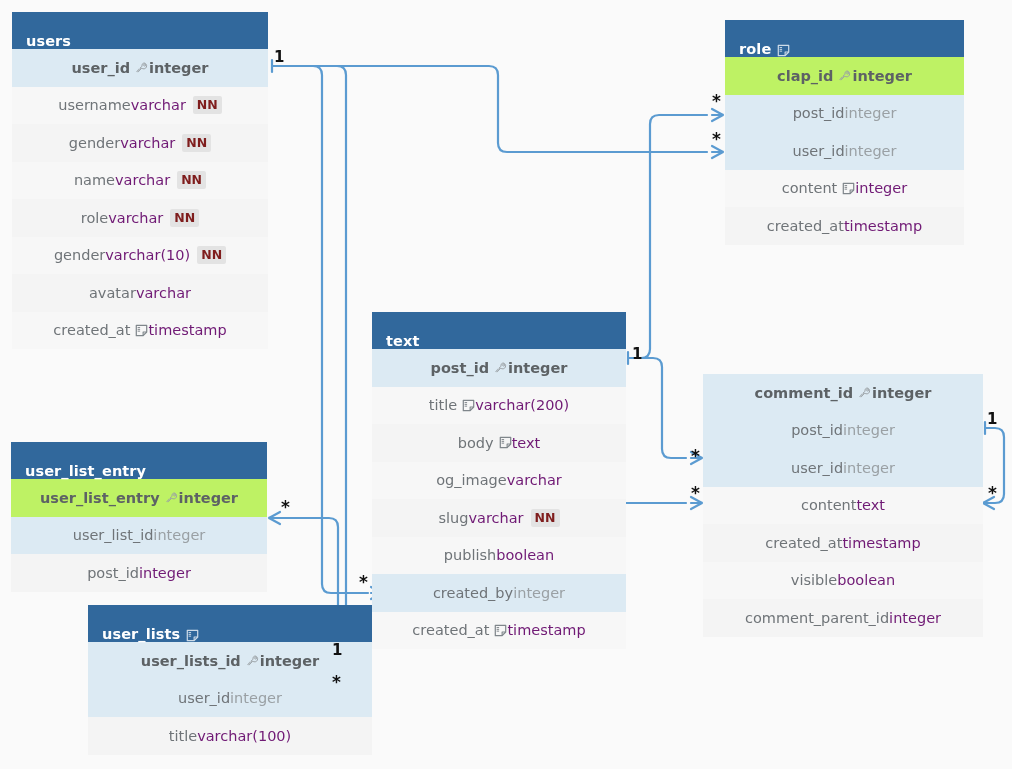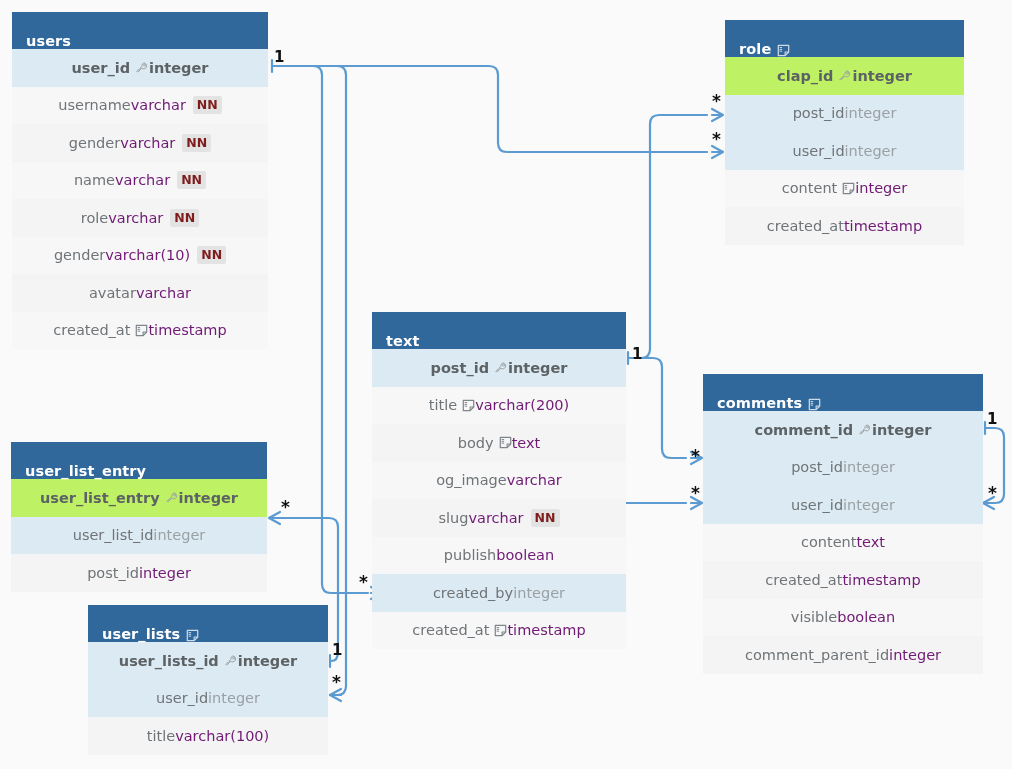--- a/index.html
+++ b/index.html
@@ -376,30 +376,20 @@
                 <path d="M3.7 4.4h2.1M3.7 6.6h2.1M3.7 8.8h2.1" stroke="#7f868b" stroke-width="1.2" stroke-linecap="round"></path>
               </svg>
             </span>
           </span>
           <span class="cright">
             <span class="ctype">timestamp</span>
           </span>
         </div>
       </div>
       <div class="table" style="left: 703px; top: 374px; width: 280px;">
-        <div class="thead">
-          <span>comments</span>
-          <span class="icon">
-            <svg width="13" height="13" viewBox="0 0 16 16">
-              <path d="M1.6 1.6h12.8v8.2L10 14.4H1.6z" fill="none" stroke="#cddbe8" stroke-width="1.5" stroke-linejoin="round"></path>
-              <path d="M14.4 9.8H10v4.6" fill="none" stroke="#cddbe8" stroke-width="1.4" stroke-linejoin="round"></path>
-              <path d="M3.7 4.4h2.1M3.7 6.6h2.1M3.7 8.8h2.1" stroke="#cddbe8" stroke-width="1.2" stroke-linecap="round"></path>
-            </svg>
-          </span>
-        </div>
         <div class="row pkhl">
           <span class="cname">
             <span>comment_id</span>
             <span class="icon">
               <svg width="14" height="14" viewBox="0 0 16 16">
                 <path d="M10.2 2.2a3.4 3.4 0 1 1-2.6 5.9L3 12.7l-.9-.9 1-1 .9.9.9-.9-.9-.9 1-1 .9.9.9-.9-.9-.9 2-2A3.4 3.4 0 0 1 10.2 2.2z" fill="none" stroke="#9aa0a4" stroke-width="1.1" stroke-linejoin="round"></path>
                 <circle cx="11" cy="4.6" r="1.15" fill="none" stroke="#9aa0a4" stroke-width="1.1"></circle>
               </svg>
             </span>
           </span>
@@ -484,21 +474,21 @@
         </div>
         <div class="row">
           <span class="cname">
             <span>post_id</span>
           </span>
           <span class="cright">
             <span class="ctype">integer</span>
           </span>
         </div>
       </div>
-      <div class="table" style="left: 88px; top: 605px; width: 240px;">
+      <div class="table" style="left: 88px; top: 605px; width: 284px;">
         <div class="thead">
           <span>user_lists</span>
           <span class="icon">
             <svg width="13" height="13" viewBox="0 0 16 16">
               <path d="M1.6 1.6h12.8v8.2L10 14.4H1.6z" fill="none" stroke="#cddbe8" stroke-width="1.5" stroke-linejoin="round"></path>
               <path d="M14.4 9.8H10v4.6" fill="none" stroke="#cddbe8" stroke-width="1.4" stroke-linejoin="round"></path>
               <path d="M3.7 4.4h2.1M3.7 6.6h2.1M3.7 8.8h2.1" stroke="#cddbe8" stroke-width="1.2" stroke-linecap="round"></path>
             </svg>
           </span>
         </div>

